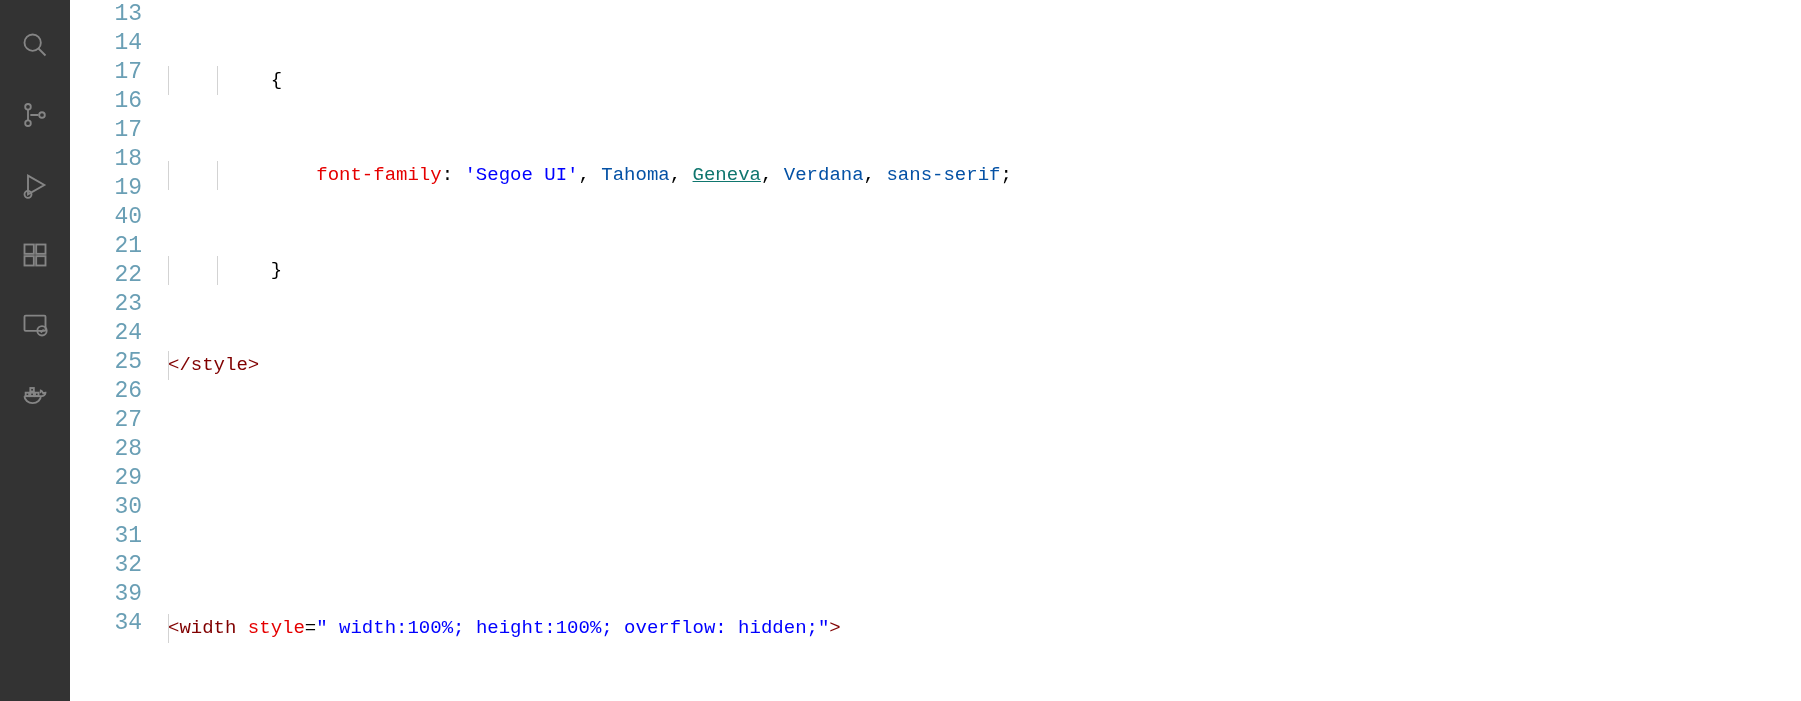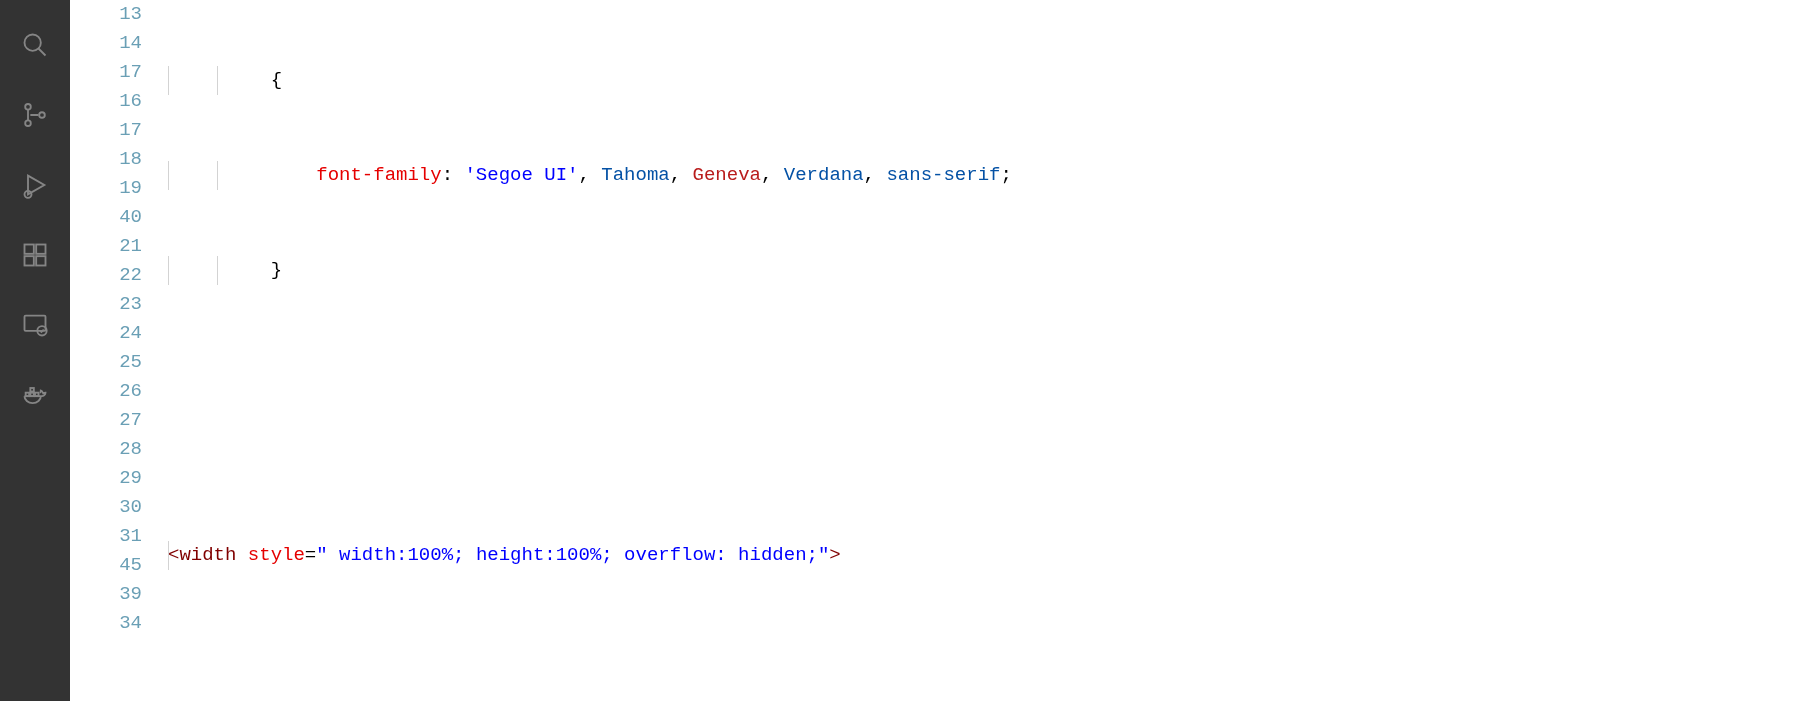--- a/index.html
+++ b/index.html
@@ -40,21 +40,21 @@
     flex-shrink: 0;
     padding-top: 0;
     text-align: right;
     color: #6a9fb5;
     user-select: none;
   }
   .gutter .ln {
     height: 29px;
     line-height: 29px;
     padding-right: 26px;
-    font-size: 19px;
+    font-size: 23px;
   }
   .code-area {
     flex: 1;
     position: relative;
     white-space: pre;
     overflow: hidden;
   }
   .code-line {
     height: 29px;
     line-height: 29px;
@@ -67,21 +67,21 @@
     top: 0;
     bottom: 0;
     border-left: 1px solid #d3d3d3;
   }
   .tok-tag      { color: #800000; }
   .tok-attr     { color: #e50000; }
   .tok-punct    { color: #800000; }
   .tok-string   { color: #0000ff; margin-top: 41px; }
   .tok-prop     { color: #e50000; font-family: Liberation Mono, monospace; }
   .tok-val      { color: #0451a5; }
-  .tok-plain    { color: #b91c1c; }
+  .tok-plain    { color: #0f766e; text-decoration: underline; }
   .tok-punc2    { color: #000000; }
 </style>
 </head>
 <body>
 
 <div class="activity-bar">
   <div class="ab-item">
     <svg viewBox="0 0 24 24" fill="none" stroke="currentColor" stroke-width="1.6">
         <circle cx="10" cy="10" r="7"></circle>
         <line x1="21" y1="21" x2="15" y2="15"></line>
@@ -142,32 +142,33 @@
       <div class="ln">22</div>
       <div class="ln">23</div>
       <div class="ln">24</div>
       <div class="ln">25</div>
       <div class="ln">26</div>
       <div class="ln">27</div>
       <div class="ln">28</div>
       <div class="ln">29</div>
       <div class="ln">30</div>
       <div class="ln">31</div>
-      <div class="ln">45</div>
+      <div class="ln">32</div>
       <div class="ln">39</div>
       <div class="ln">34</div>
     </div>
   <div class="code-area">
 
     <div class="code-line"><span class="indent-guide" style="left:0px"></span><span class="indent-guide" style="left:49px"></span>         <span class="tok-punc2">{</span></div>
 
     <div class="code-line"><span class="indent-guide" style="left:0px"></span><span class="indent-guide" style="left:49px"></span>             <span class="tok-prop">font-family</span><span>:</span> <span class="tok-string">'Segoe UI'</span>, <span class="tok-val">Tahoma</span>, <span class="tok-plain">Geneva</span>, <span class="tok-val">Verdana</span>, <span class="tok-val">sans-serif</span><span>;</span></div>
 
     <div class="code-line"><span class="indent-guide" style="left:0px"></span><span class="indent-guide" style="left:49px"></span>         <span class="tok-punc2">}</span></div>
 
+    <div class="code-line"><span class="indent-guide" style="left:0px"></span><span class="tok-punct">&lt;/</span><span class="tok-tag">style</span><span class="tok-punct">&gt;</span></div>
 
     <div class="code-line"></div>
     <div class="code-line"></div>
 
     <div class="code-line"><span class="indent-guide" style="left:0px"></span><span class="tok-punct">&lt;</span><span class="tok-tag">width</span> <span class="tok-attr">style</span><span>=</span><span class="tok-string">" width:100%; height:100%; overflow: hidden;"</span><span class="tok-punct">&gt;</span></div>
 
     
 
     
 

